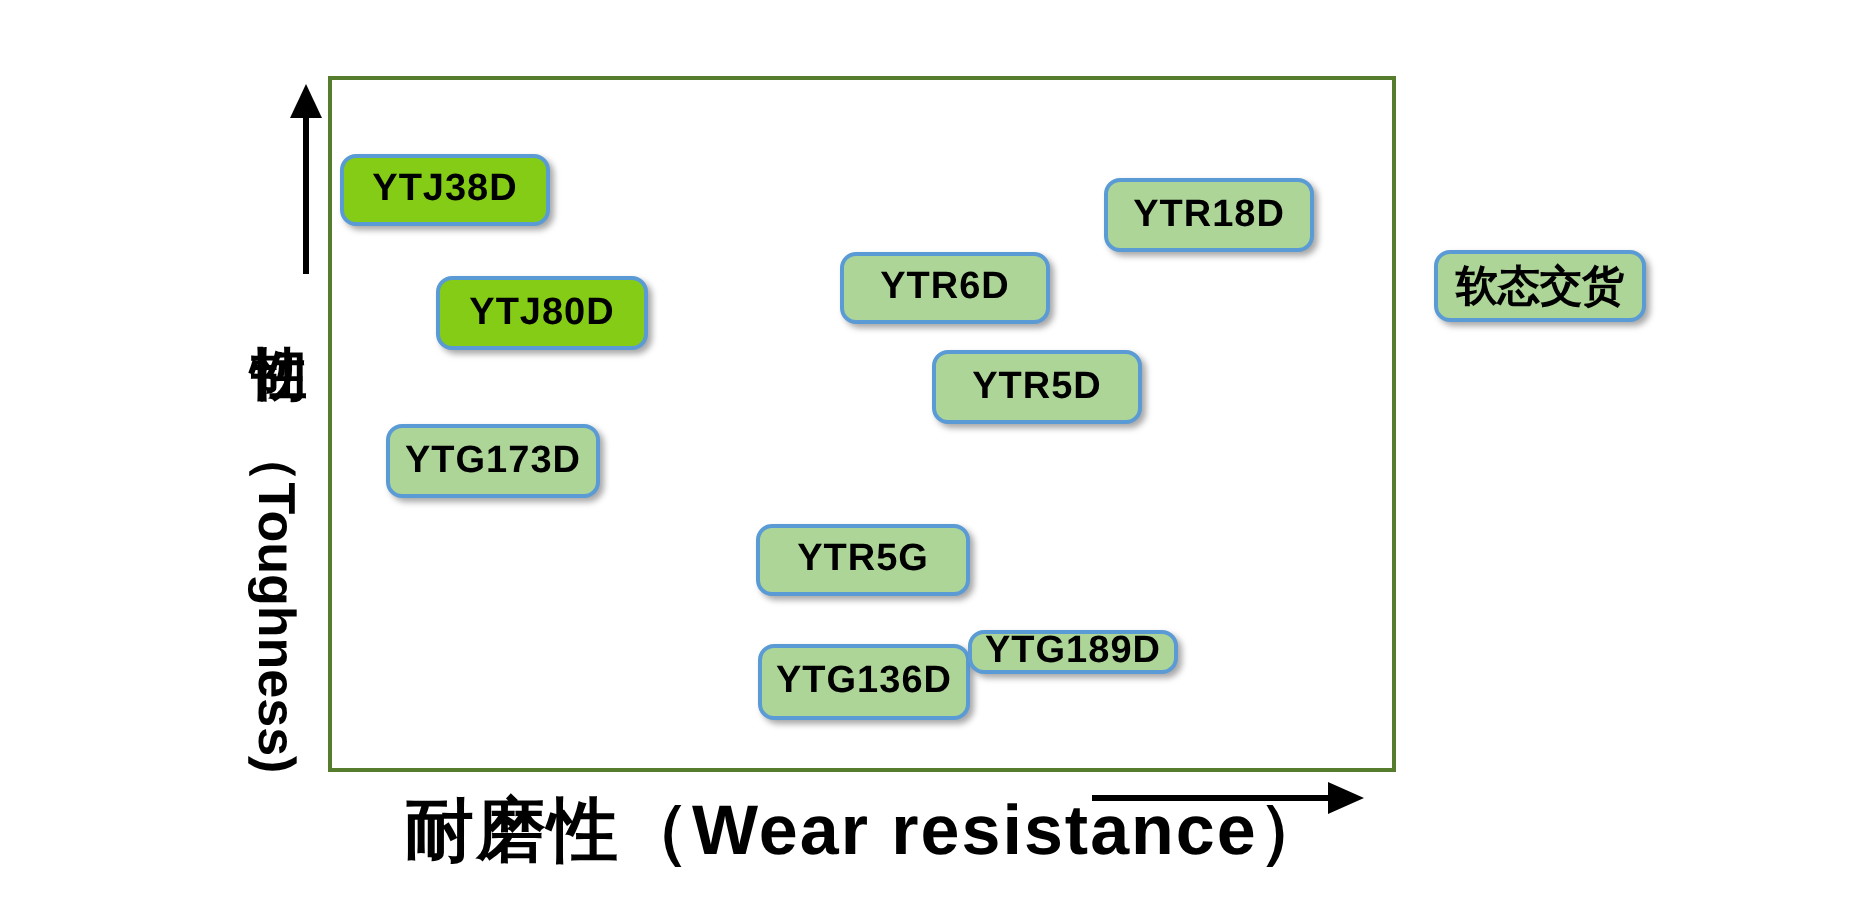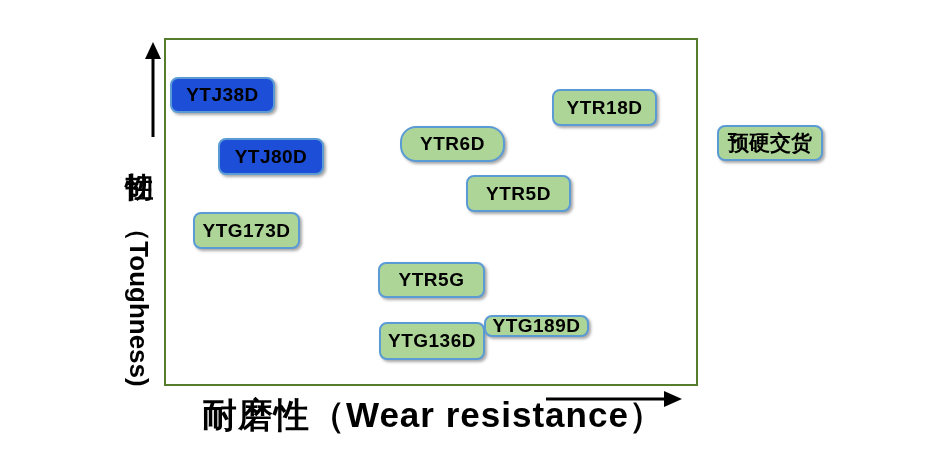--- a/index.html
+++ b/index.html
@@ -14,21 +14,21 @@
   }
   
   .grade-box{
     position:absolute;box-sizing:border-box;
     border:2px solid #5b9bd5;border-radius:8px;
     display:flex;align-items:center;justify-content:center;
     font-weight:bold;font-size:19px;color:#000;
     box-shadow:2px 2px 3px rgba(0,0,0,0.35);
     letter-spacing:0.5px;
   }
-  .grade-box.prehardened{background:#1d4ed8;}
+  .grade-box.prehardened{background:#84cc16;}
   .grade-box.soft{background:#aed598;}
   
   .legend-box{
     position:absolute;box-sizing:border-box;width:106px;height:36px;
     border:2px solid #5b9bd5;border-radius:8px;
     display:flex;align-items:center;justify-content:center;
     font-weight:bold;font-size:21px;color:#000;
     box-shadow:2px 2px 3px rgba(0,0,0,0.35);
   }
   .legend-box.prehardened{background:#4e7a2f;top:54px;left:717px;}
@@ -62,29 +62,29 @@
     <polygon points="12,0 4,17 20,17" fill="#000"></polygon>
   </svg>
 
   <div class="y-label-cjk">韧性</div>
   <div class="y-label-latin">（Toughness)</div>
 
   <div>
       <div class="grade-box prehardened" style="left: 170px; top: 77px; width: 105px; height: 36px;">YTJ38D</div>
       <div class="grade-box prehardened" style="left: 218px; top: 138px; width: 106px; height: 37px;">YTJ80D</div>
       <div class="grade-box soft" style="left: 193px; top: 212px; width: 107px; height: 37px;">YTG173D</div>
-      <div class="grade-box soft" style="left: 400px; top: 126px; width: 105px; height: 36px; border-radius: 16px;">YTR6D</div>
+      <div class="grade-box soft" style="left: 420px; top: 126px; width: 105px; height: 36px;">YTR6D</div>
       <div class="grade-box soft" style="left: 448px; top: 175px; width: 105px; height: 37px; margin-left: 18px;">YTR5D</div>
       <div class="grade-box soft" style="left: 552px; top: 89px; width: 105px; height: 37px;">YTR18D</div>
       <div class="grade-box soft" style="left: 378px; top: 262px; width: 107px; height: 36px;">YTR5G</div>
       <div class="grade-box soft" style="left: 379px; top: 322px; width: 106px; height: 38px;">YTG136D</div>
       <div class="grade-box soft" style="left: 484px; top: 315px; width: 105px; height: 22px;">YTG189D</div>
     </div>
 
   <div class="x-label">耐磨性（Wear resistance）</div>
   <svg class="arrow-svg" style="left:546px;top:388px;" width="136" height="22" viewBox="0 0 136 22">
     <line x1="0" y1="11" x2="120" y2="11" stroke="#000" stroke-width="3"></line>
     <polygon points="136,11 118,3 118,19" fill="#000"></polygon>
   </svg>
 
-  <div class="legend-box soft">预硬交货</div>
+  <div class="legend-box soft">软态交货</div>
 
 </div>
 
 </body></html>

